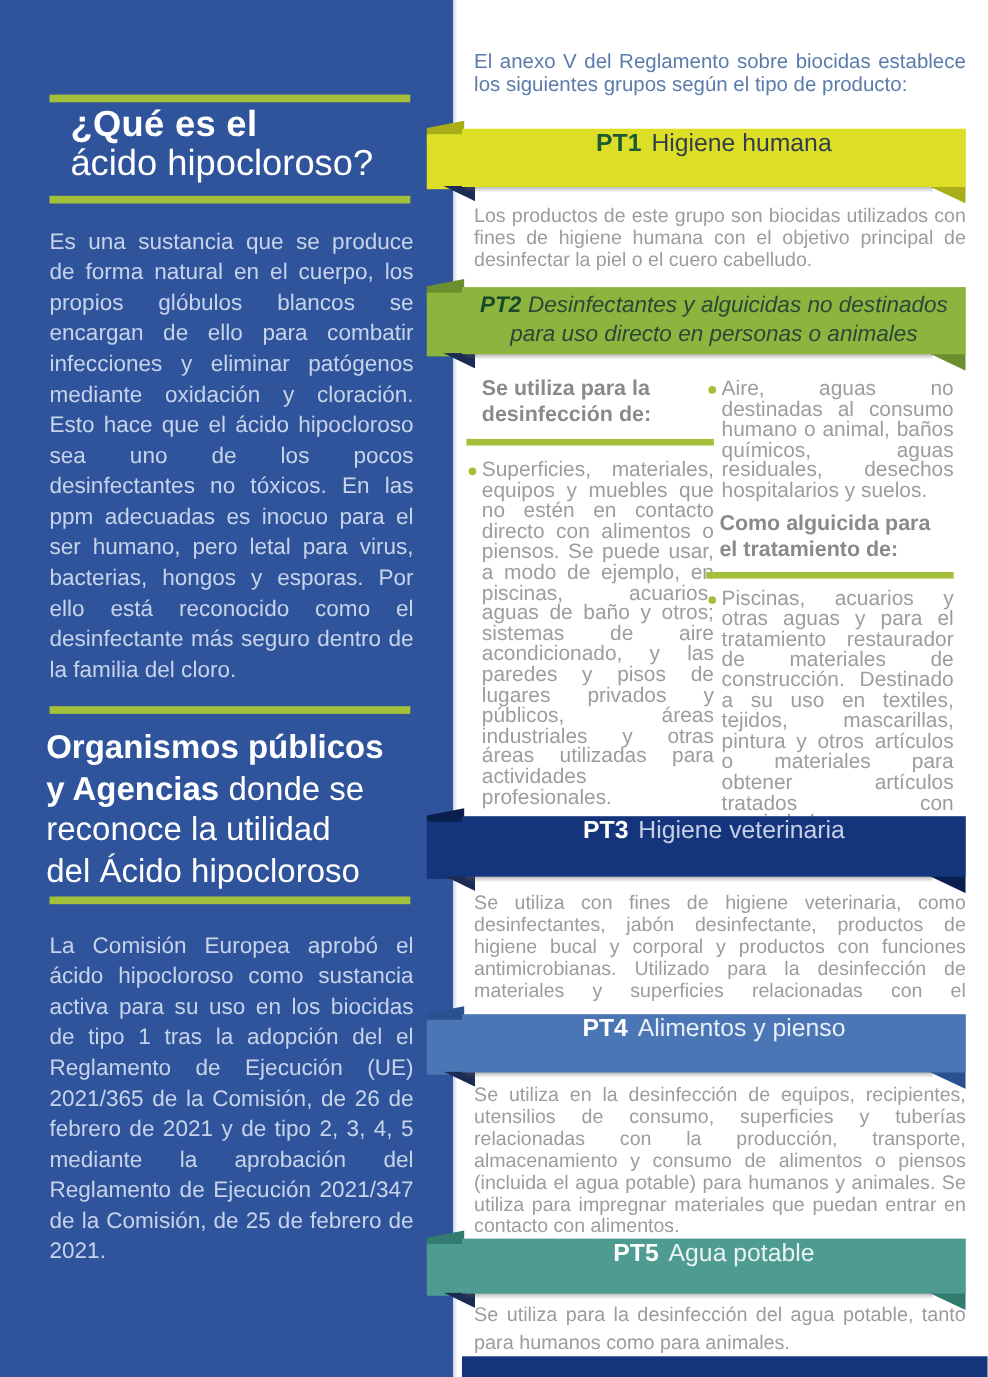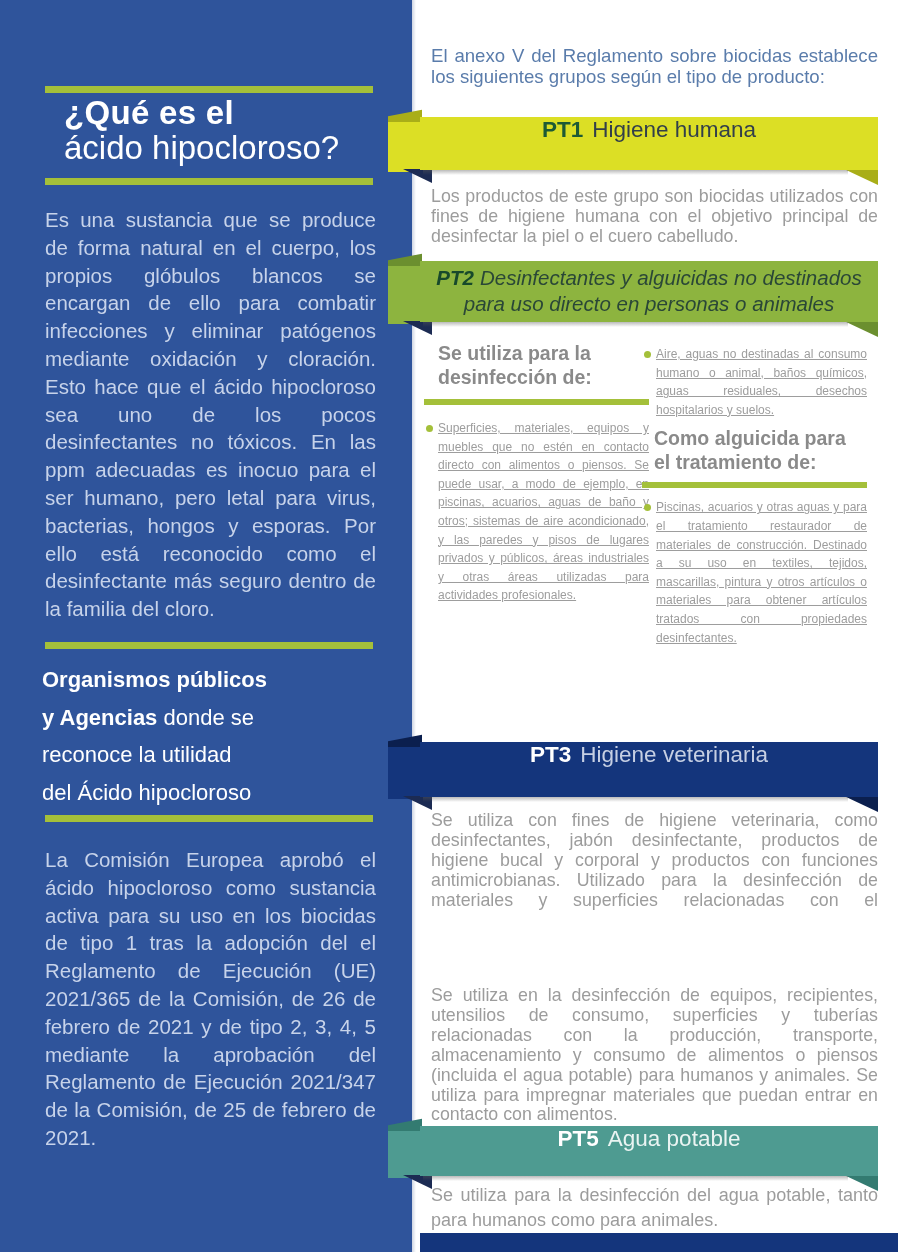--- a/index.html
+++ b/index.html
@@ -10,21 +10,21 @@
   .left-col{position:absolute;left:0;top:0;width:412px;height:1252px;background:#2F549B;}
   .gutter-line{position:absolute;left:412px;top:0;width:4px;height:1252px;
                background:linear-gradient(90deg,#cfd5e2,#ffffff);}
   .rule{position:absolute;left:45px;width:328px;height:7px;background:#A4C03A;}
   #rule-top{top:86px;} #rule-title{top:178px;} #rule-mid{top:642px;} #rule-low{top:815px;}
   .lc-title{position:absolute;left:64px;top:95px;color:#ffffff;font-size:33px;line-height:35px;}
   .lc-title .t1{font-weight:bold;letter-spacing:.3px;}
   .lc-p{position:absolute;color:#C7D3EA;font-size:20.5px;line-height:27.8px;text-align:justify;}
   #p1{left:45px;top:206px;width:331px;}
   #p2{left:45px;top:846px;width:331px;}
-  .lc-h2{position:absolute;left:42px;top:661px;width:352px;color:#ffffff;font-size:22px;line-height:37.5px;}
+  .lc-h2{position:absolute;left:42px;top:661px;width:352px;color:#ffffff;font-size:30px;line-height:37.5px;}
   .b{font-weight:bold;}
 
   
   .intro{position:absolute;left:431px;top:46px;width:447px;color:#5A7CAB;
          font-size:18.6px;line-height:20.6px;text-align:justify;}
   .rp{position:absolute;left:431px;width:447px;color:#9C9C9C;
       font-size:17.8px;line-height:19.9px;text-align:justify;}
   #p-pt1{top:187px;}
   #p-pt3{top:811px;text-align-last:justify;}
   #p-pt4{top:986px;}
@@ -53,22 +53,22 @@
   #pt4{top:922px;height:53px;--c:#4A76B5;--cf:#29508F;--lc:#FFFFFF;--tc:#E9EFF7;}
   #pt5{top:1126px;height:50px;--c:#4E9B91;--cf:#337B71;--lc:#FFFFFF;--tc:#EAF4F2;}
 
   
   .colA{position:absolute;left:424px;top:342px;width:225px;}
   .colB{position:absolute;left:642px;top:339px;width:225px;}
   .colhead{font-weight:bold;color:#8A8A8A;font-size:19.5px;line-height:23.5px;padding-left:14px;}
   .colrule{height:6px;background:#A4C03A;}
   .colA .colrule{margin-top:10px;}
   .colB .colrule{margin-top:8px;}
-  .bullet{position:relative;padding-left:14px;color:#9D9D9D;font-size:12px;line-height:18.6px;
-          text-align:justify;text-decoration:underline;}
+  .bullet{position:relative;padding-left:14px;color:#9D9D9D;font-size:19px;line-height:18.6px;
+          text-align:justify;}
   .bullet::before{content:"";position:absolute;left:2px;top:6px;width:7px;height:7px;
                   border-radius:50%;background:#A4C03A;}
   .colA .bullet{margin-top:14px;}
   .colB .bullet.first{margin-top:6px;}
   .colB .colhead{margin-top:8px;padding-left:12px;}
   .colB .bullet.second{margin-top:10px;}
 
   .bottom-bar{position:absolute;left:420px;top:1233px;width:478px;height:19px;background:#14357C;}
 </style>
 </head>
@@ -143,20 +143,31 @@
     <div class="tail-under"></div>
     <div class="corner"></div>
     <div class="bshadow"></div>
     <div class="bar">
       <span class="pt">PT3</span>
       <span class="bt">Higiene veterinaria</span>
     </div>
   </div>
   <div class="rp" id="p-pt3">Se utiliza con fines de higiene veterinaria, como desinfectantes, jabón desinfectante, productos de higiene bucal y corporal y productos con funciones antimicrobianas. Utilizado para la desinfección de materiales y superficies relacionadas con el</div>
 
+  <div class="ribbon" id="pt4">
+    <div class="tail-top"></div>
+    <div class="tail"></div>
+    <div class="tail-under"></div>
+    <div class="corner"></div>
+    <div class="bshadow"></div>
+    <div class="bar">
+      <span class="pt">PT4</span>
+      <span class="bt">Alimentos y pienso</span>
+    </div>
+  </div>
   <div class="rp" id="p-pt4">Se utiliza en la desinfección de equipos, recipientes, utensilios de consumo, superficies y tuberías relacionadas con la producción, transporte, almacenamiento y consumo de alimentos o piensos (incluida el agua potable) para humanos y animales. Se utiliza para impregnar materiales que puedan entrar en contacto con alimentos.</div>
 
   <div class="ribbon" id="pt5">
     <div class="tail-top"></div>
     <div class="tail"></div>
     <div class="tail-under"></div>
     <div class="corner"></div>
     <div class="bshadow"></div>
     <div class="bar">
       <span class="pt">PT5</span>

